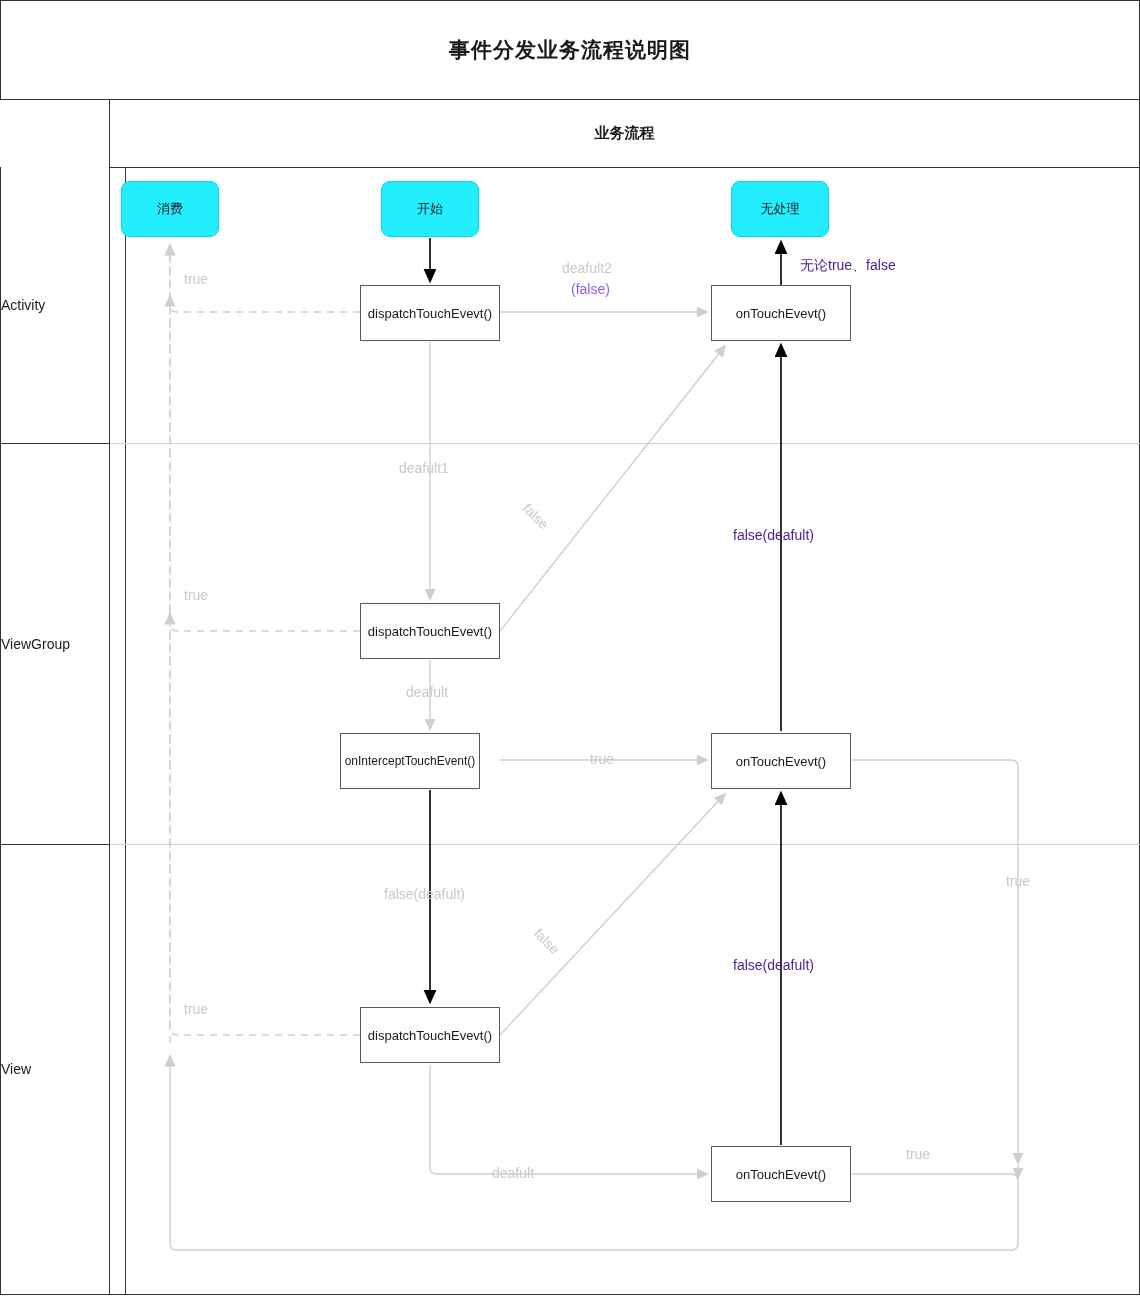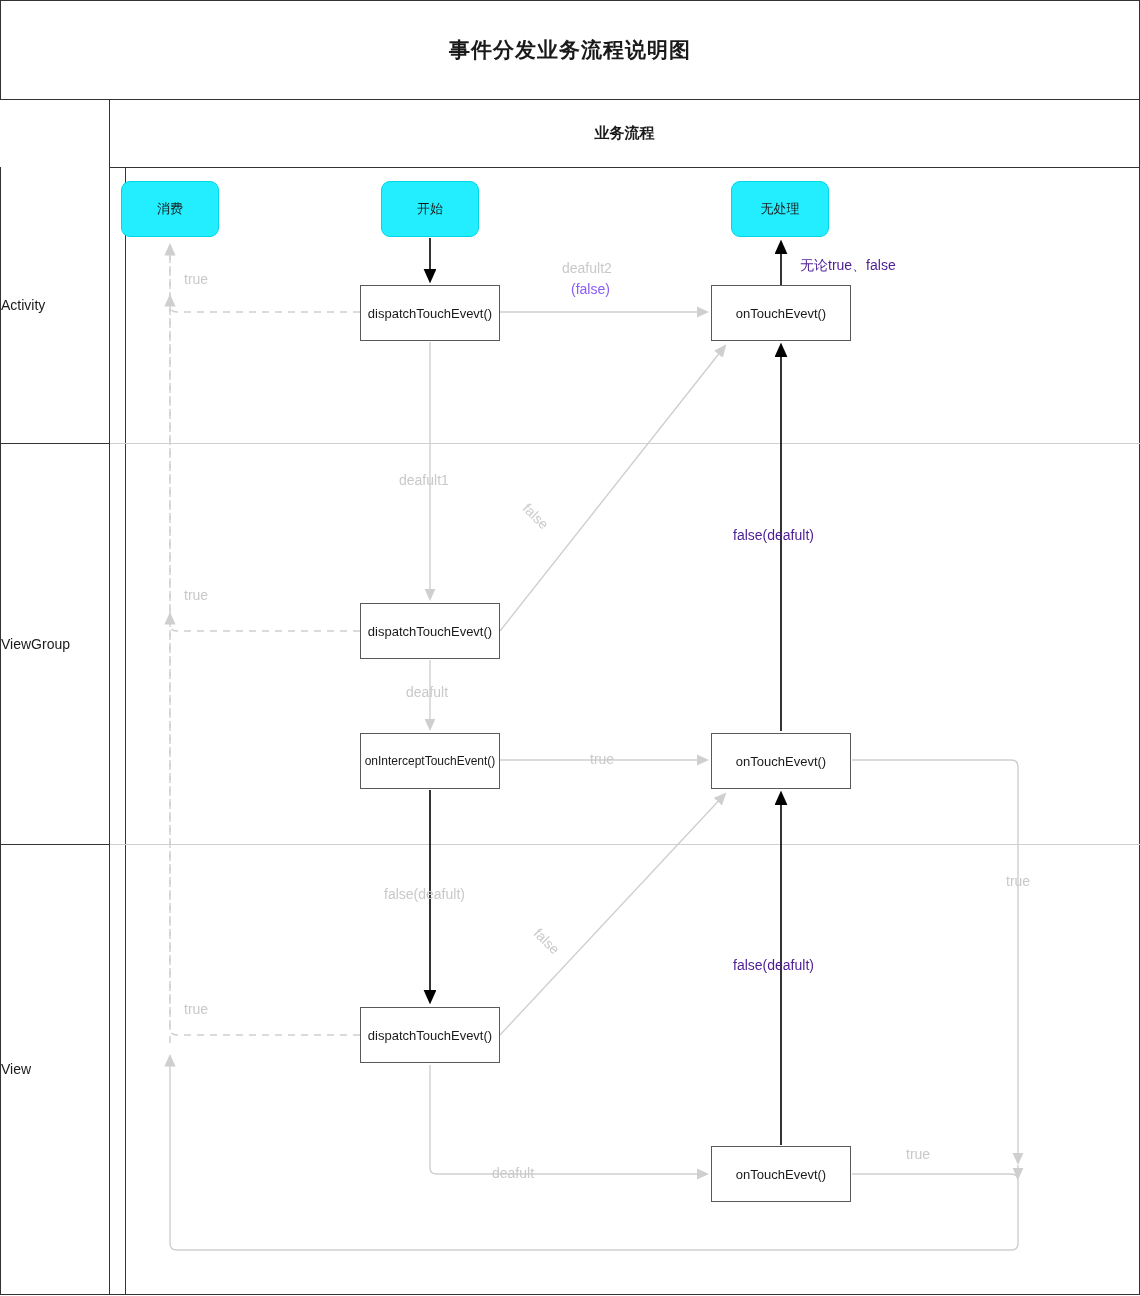--- a/index.html
+++ b/index.html
@@ -141,21 +141,21 @@
   </div>
 
   <div class="node node-proc" style="left:711px;top:285px;width:140px;height:56px;">
     <span>onTouchEvevt()</span>
   </div>
 
   <div class="node node-proc" style="left:360px;top:603px;width:140px;height:56px;">
     <span>dispatchTouchEvevt()</span>
   </div>
 
-  <div class="node node-proc" style="left:360px;top:733px;width:140px;height:56px;font-size:12px;">
+  <div class="node node-proc" style="left:340px;top:733px;width:140px;height:56px;font-size:12px;">
     <span>onInterceptTouchEvent()</span>
   </div>
 
   <div class="node node-proc" style="left:711px;top:733px;width:140px;height:56px;">
     <span>onTouchEvevt()</span>
   </div>
 
   <div class="node node-proc" style="left:360px;top:1007px;width:140px;height:56px;">
     <span>dispatchTouchEvevt()</span>
   </div>
@@ -164,21 +164,21 @@
     <span>onTouchEvevt()</span>
   </div>
 
   <span class="lbl lbl-grey" style="left:184px;top:271px;">true</span>
 
   <span class="lbl lbl-grey" style="left:562px;top:260px;">deafult2</span>
   <span class="lbl lbl-grey-sm" style="left:571px;top:281px;">(false)</span>
 
   <span class="lbl lbl-blue" style="left:800px;top:257px;">无论true、false</span>
 
-  <span class="lbl lbl-grey" style="left:399px;top:460px;margin-top:12px;">deafult1</span>
+  <span class="lbl lbl-grey" style="left:399px;top:460px;">deafult1</span>
 
   <span class="lbl lbl-grey lbl-rot" style="left:531px;top:500px;">false</span>
 
   <span class="lbl lbl-blue" style="left:733px;top:527px;">false(deafult)</span>
 
   <span class="lbl lbl-grey" style="left:184px;top:587px;">true</span>
 
   <span class="lbl lbl-grey" style="left:406px;top:684px;">deafult</span>
 
   <span class="lbl lbl-grey" style="left:590px;top:751px;">true</span>

